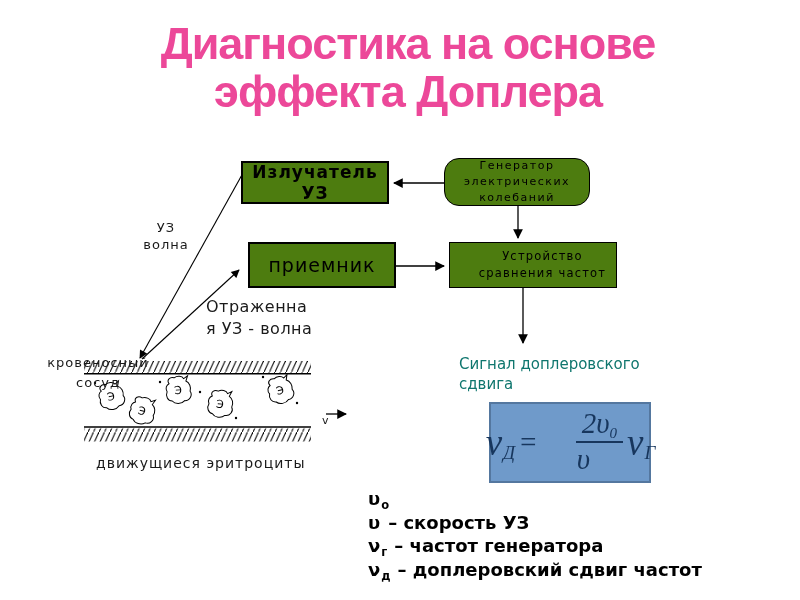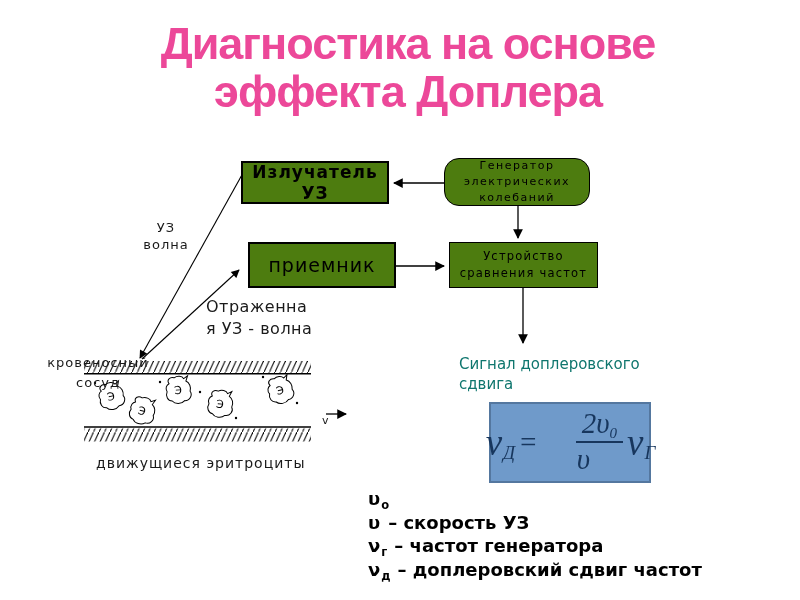--- a/index.html
+++ b/index.html
@@ -13,21 +13,21 @@
 
   .box{position:absolute;z-index:2;background:#4d7c0f;border:1px solid #000;
        display:flex;align-items:center;justify-content:center;text-align:center;}
   .box-emitter{left:241px;top:161px;width:144px;height:39px;border-width:2px;
                font-weight:bold;font-size:17px;letter-spacing:1px;line-height:1.2;}
   .box-generator{left:444px;top:158px;width:144px;height:46px;
                font-size:11px;letter-spacing:1.5px;line-height:1.45;border-radius:15px;}
   .box-receiver{left:242px;top:242px;width:144px;height:42px;border-width:2px;
                font-weight:normal;font-size:19px;letter-spacing:1px;margin-left:6px;}
   .box-comparator{left:449px;top:242px;width:147px;height:44px;
-               font-size:11.5px;letter-spacing:1.2px;line-height:1.5;}
+               font-size:11.5px;letter-spacing:1.2px;line-height:1.5;padding-left:19px;}
 
   .lbl{position:absolute;z-index:2;white-space:pre-line;color:#1a1a1a;}
   .lbl-uzwave{left:133px;top:220px;width:66px;text-align:center;font-size:13px;
               line-height:1.3;letter-spacing:1px;}
   .lbl-reflected{left:206px;top:296px;font-size:16px;line-height:1.35;letter-spacing:.5px;}
   .lbl-vessel{left:42px;top:329px;width:112px;text-align:center;font-size:13px;
               line-height:1.55;letter-spacing:1px;margin-top:24px;}
   .lbl-cells{left:96px;top:455px;font-size:14px;letter-spacing:1px;}
   .lbl-signal{left:459px;top:354px;font-size:15px;line-height:1.35;color:#0f766e;}
   .lbl-v{left:322px;top:414px;font-size:11px;}

